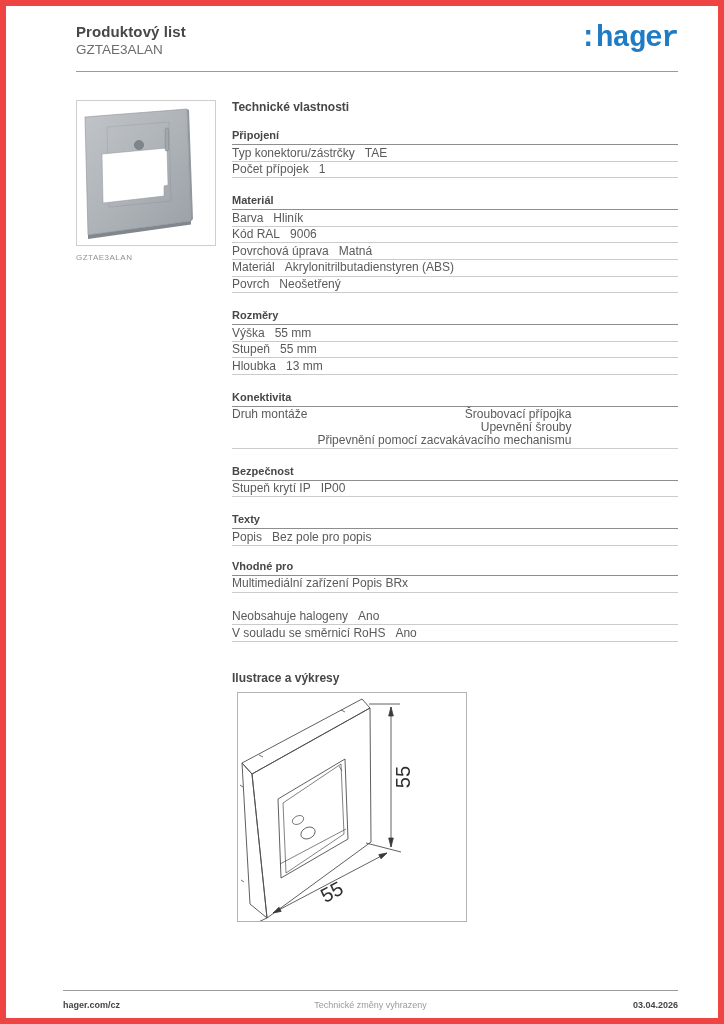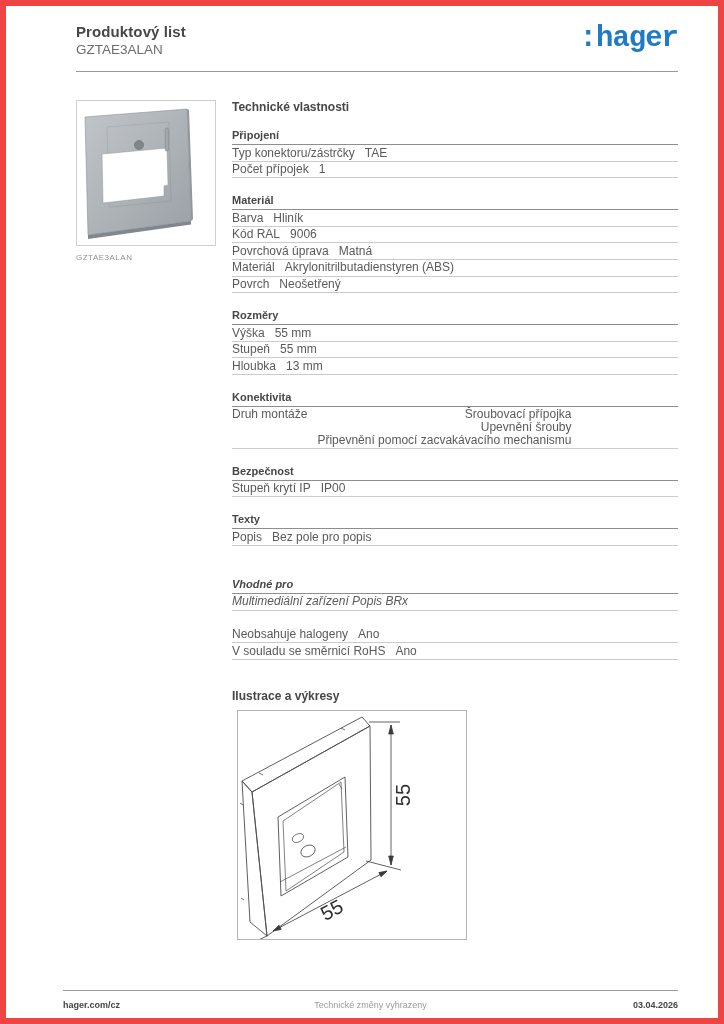--- a/index.html
+++ b/index.html
@@ -20,21 +20,21 @@
   
   .content{display:flex;margin-top:28px;}
   .left-col{width:140px;flex:none;margin-right:16px;}
   .photo-frame{width:140px;height:146px;border:1px solid #cfcfcf;box-sizing:border-box;background:#fff;}
   .photo-frame svg{display:block;width:100%;height:100%;}
   .caption{font-size:8px;color:#929292;margin-top:7px;letter-spacing:.5px;}
   .right-col{flex:1;min-width:0;}
   .sec-heading{font-size:12px;font-weight:bold;color:#474747;margin:1px 0 0;line-height:12px;}
   
   .t-section{margin-top:16px;}
-  .t-section.gap{margin-top:32px;font-style:italic;}
+  .t-section.gap{margin-top:14px;}
   .t-title{font-size:11px;font-weight:bold;color:#474747;margin:0;padding-bottom:3px;border-bottom:1px solid #8e8e8e;line-height:12px;}
   .t-row{display:flex;align-items:flex-start;border-bottom:1px solid #cbcbcb;padding:1.5px 0;font-size:12px;}
   .t-label{color:#5a5a5a;line-height:12.6px;white-space:nowrap;padding-right:10px;}
   .t-values{text-align:right;color:#5a5a5a;}
   .t-values div{line-height:12.6px;}
   
   .drawing-heading{margin-top:30px;}
   .drawing-box{width:230px;height:230px;border:1px solid #b3b3b3;box-sizing:border-box;margin-top:8px;margin-left:5px;background:#fff;}
   .drawing-box svg{display:block;width:100%;height:100%;}
   .dim-label{font-size:20px;fill:#2f2f2f;font-family:"Liberation Sans",sans-serif;}

